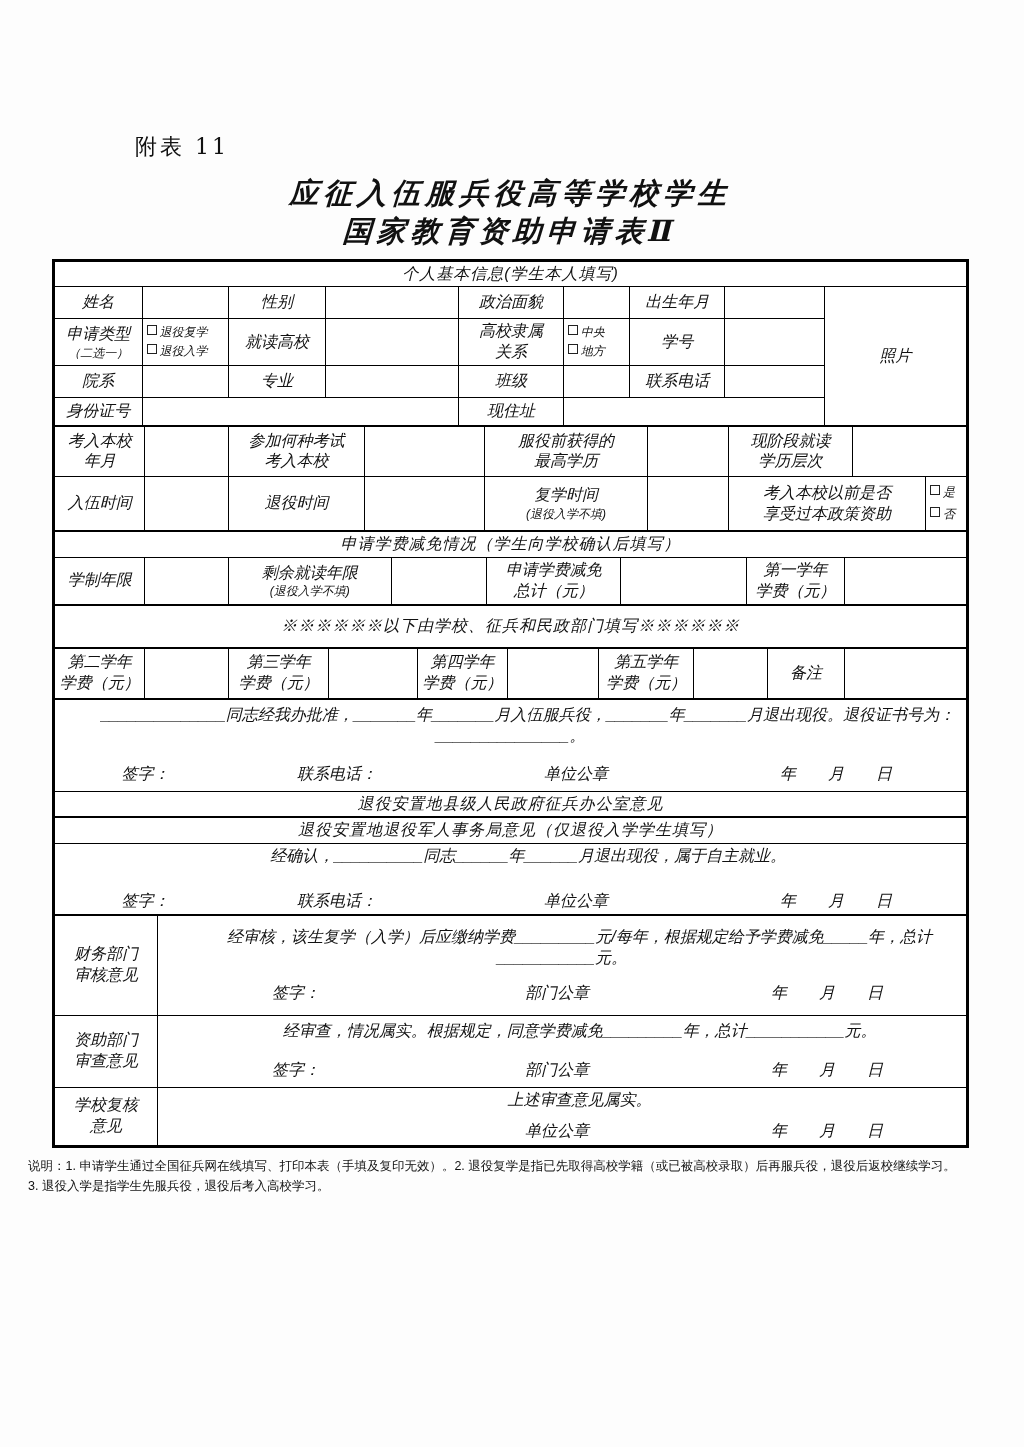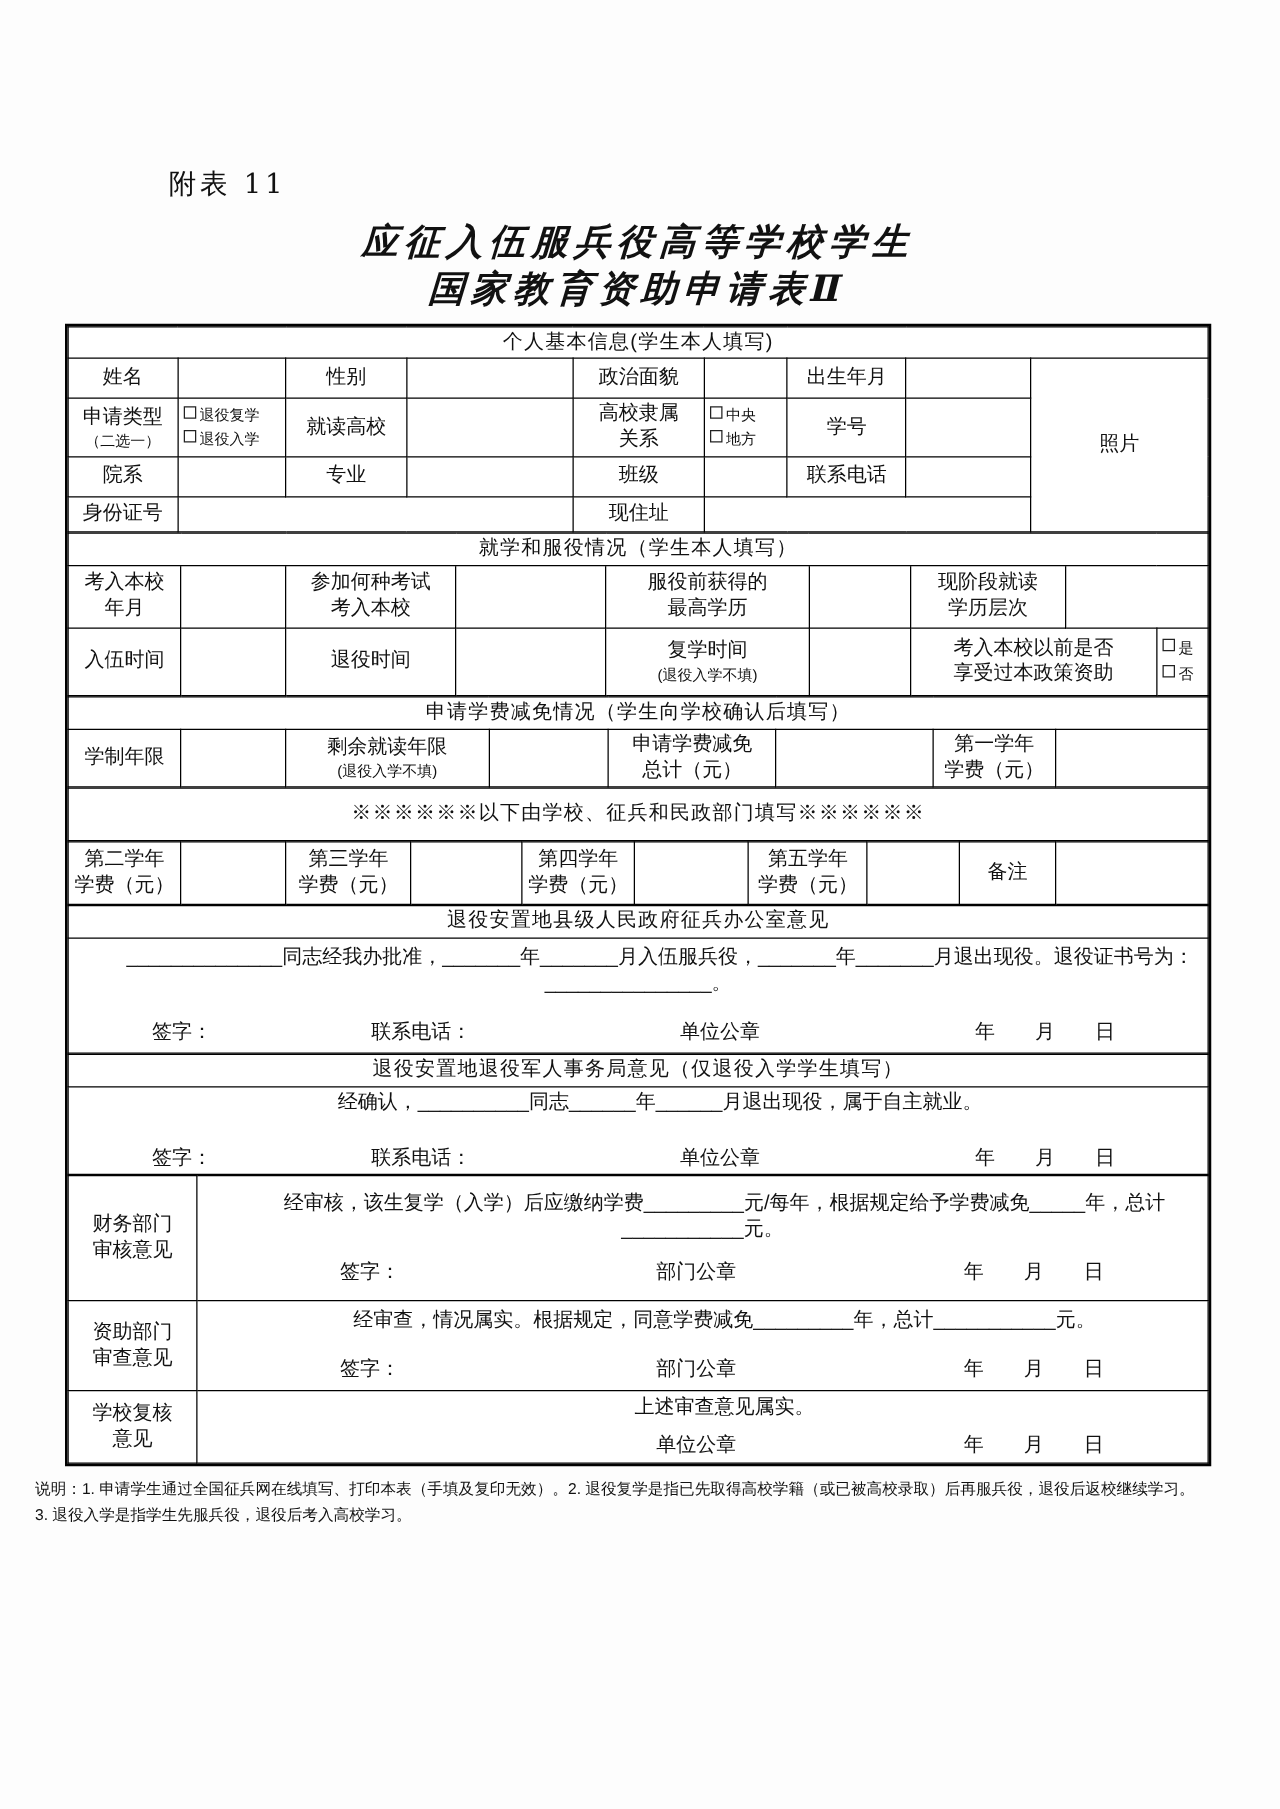--- a/index.html
+++ b/index.html
@@ -25,21 +25,21 @@
     text-align: center;
     font-family: "DejaVu Serif", serif;
     font-style: italic;
     font-weight: bold;
     font-size: 29px;
     letter-spacing: 5px;
     transform: skewX(-3deg);
     line-height: 1.32;
   }
   .title.first { margin-top: 12px; }
-  .form-wrap { border: 2px solid #000; margin-top: 8px; background: #fff; }
+  .form-wrap { border: 2px solid #000; margin-top: 8px; background: #fff; font-style: italic; }
   table.band { width: 100%; border-collapse: collapse; table-layout: fixed; }
   table.band td {
     border: 1px solid #000;
     padding: 2px 4px;
     text-align: center;
     vertical-align: middle;
     font-size: 16px;
     line-height: 1.3;
     overflow: hidden;
   }
@@ -172,23 +172,20 @@
           <col style="width:9.2%">
           <col style="width:14.9%">
           <col style="width:13.2%">
         <col style="width:17.8%">
           <col style="width:8.9%">
           <col style="width:13.6%">
           <col style="width:8.0%">
           <col style="width:4.5%">
       </colgroup>
       <tbody>
-          <tr>
-            <td class="sec-h" colspan="9">就学和服役情况（学生本人填写）</td>
-          </tr>
       <tr class="rh50">
         <td class="pre">考入本校
 年月</td>
         <td></td>
         <td class="pre">参加何种考试
 考入本校</td>
         <td></td>
         <td class="pre">服役前获得的
 最高学历</td>
         <td></td>
@@ -291,34 +288,34 @@
         <td></td>
         <td>备注</td>
         <td></td>
       </tr>
     </tbody>
       </table>
 
     <table class="band">
       <tbody>
           <tr>
-            <td class="sec-h">退役安置地县级人民政府征兵办公室意见</td>
-          </tr>
-      <tr>
         <td class="op-body h92">
           <div class="ind">______________同志经我办批准，_______年_______月入伍服兵役，_______年_______月退出现役。退役证书号为：</div>
           <div>_______________。</div>
           <div class="sig-row mt18">
             <span class="f1">签字：</span>
             <span class="f2">联系电话：</span>
             <span class="f3">单位公章</span>
             <span class="f4">年　　月　　日</span>
           </div>
         </td>
       </tr>
+      <tr>
+            <td class="sec-h">退役安置地县级人民政府征兵办公室意见</td>
+          </tr>
     </tbody>
       </table>
 
     <table class="band">
       <tbody>
           <tr>
             <td class="sec-h">退役安置地退役军人事务局意见（仅退役入学学生填写）</td>
           </tr>
       <tr>
         <td class="op-body h70">

